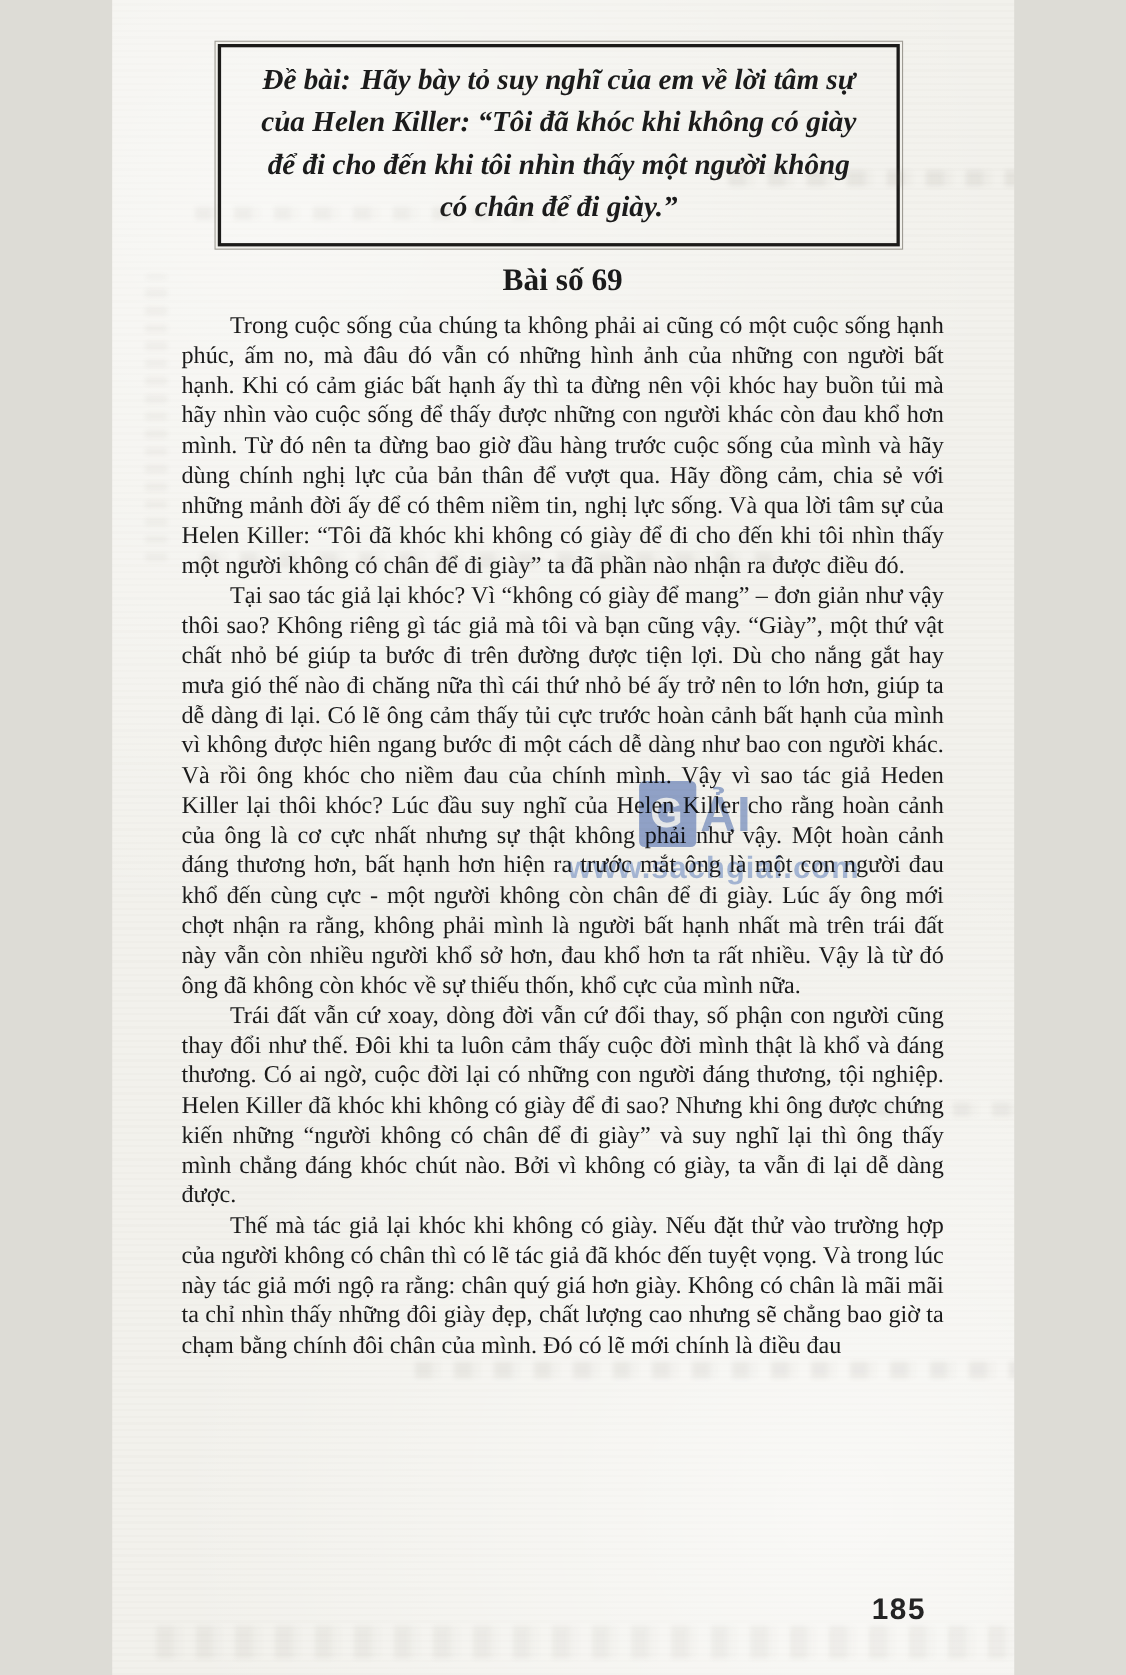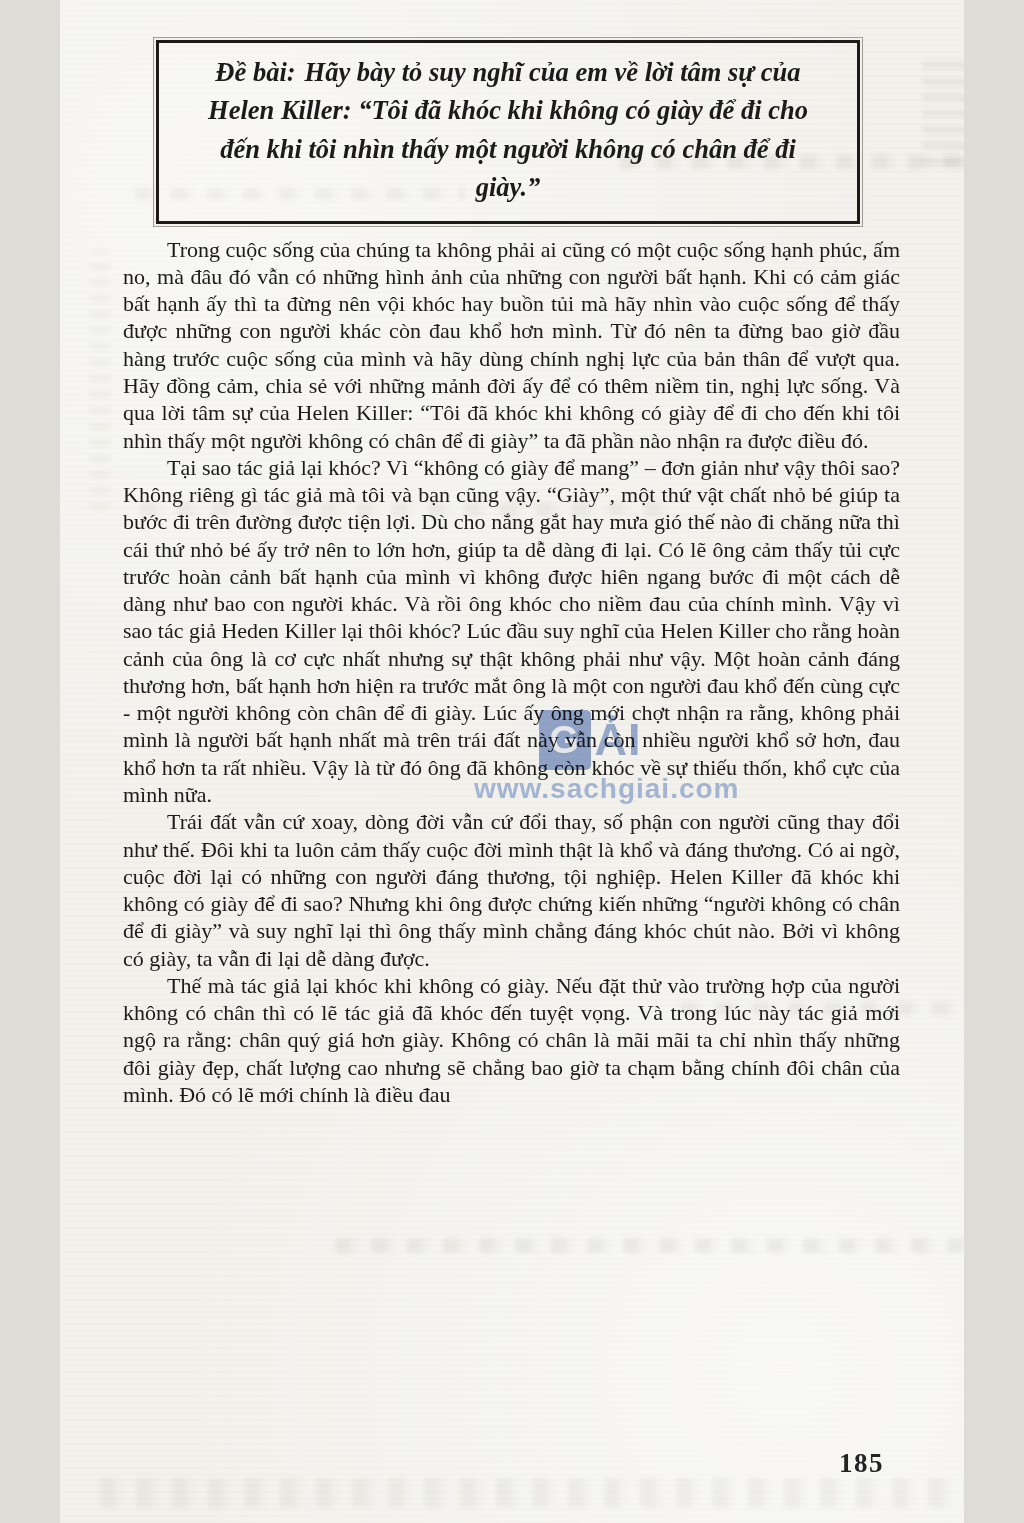--- a/index.html
+++ b/index.html
@@ -1,18 +1,18 @@
 <!DOCTYPE html>
 <html lang="vi"><head>
 <meta charset="utf-8">
 <style>
   html,body{margin:0;padding:0;background:#dddcd6;}
   .page{
     position:relative;
-    width:904px;height:1523px;
+    width:820px;height:1523px;
     margin:0 auto;
     background:#f2f1ec;
     background-image:
       radial-gradient(circle at 18% 12%, rgba(255,255,255,0.5), transparent 45%),
       radial-gradient(circle at 80% 90%, rgba(255,255,255,0.55), transparent 40%),
       repeating-linear-gradient(0deg, rgba(120,114,102,0.022) 0 2px, transparent 2px 6px);
     box-sizing:border-box;
     padding:40px 64px 0 63px;
     font-family:"Liberation Serif", serif;
     color:#1b1b1b;
@@ -40,21 +40,21 @@
     margin:0;
     font-size:22px;
     line-height:1.24;
     text-align:justify;
     text-indent:44px;
   }
   p.body + p.body{margin-top:0;}
   .page-number{
     position:absolute;
     top:1448px;right:80px;
-    font-family:Liberation Serif, serif;
+    font-family:Liberation Sans, sans-serif;
     font-weight:600;
     font-size:27px;
     letter-spacing:1.5px;
     color:#242424;
   }
   
   .watermark{
     position:absolute;
     left:414px;top:710px;
     width:230px;
@@ -111,20 +111,21 @@
 </style>
 </head>
 <body>
 
 <div class="page">
 
   <div class="title-box">
     <span class="label">Đề bài:</span><span class="prompt">Hãy bày tỏ suy nghĩ của em về lời tâm sự của Helen Killer: “Tôi đã khóc khi không có giày để đi cho đến khi tôi nhìn thấy một người không có chân để đi giày.”</span>
   </div>
 
+  <h2 class="heading">Bài số 69</h2>
 
   <p class="body">Trong cuộc sống của chúng ta không phải ai cũng có một cuộc sống hạnh phúc, ấm no, mà đâu đó vẫn có những hình ảnh của những con người bất hạnh. Khi có cảm giác bất hạnh ấy thì ta đừng nên vội khóc hay buồn tủi mà hãy nhìn vào cuộc sống để thấy được những con người khác còn đau khổ hơn mình. Từ đó nên ta đừng bao giờ đầu hàng trước cuộc sống của mình và hãy dùng chính nghị lực của bản thân để vượt qua. Hãy đồng cảm, chia sẻ với những mảnh đời ấy để có thêm niềm tin, nghị lực sống. Và qua lời tâm sự của Helen Killer: “Tôi đã khóc khi không có giày để đi cho đến khi tôi nhìn thấy một người không có chân để đi giày” ta đã phần nào nhận ra được điều đó.</p>
   <p class="body">Tại sao tác giả lại khóc? Vì “không có giày để mang” – đơn giản như vậy thôi sao? Không riêng gì tác giả mà tôi và bạn cũng vậy. “Giày”, một thứ vật chất nhỏ bé giúp ta bước đi trên đường được tiện lợi. Dù cho nắng gắt hay mưa gió thế nào đi chăng nữa thì cái thứ nhỏ bé ấy trở nên to lớn hơn, giúp ta dễ dàng đi lại. Có lẽ ông cảm thấy tủi cực trước hoàn cảnh bất hạnh của mình vì không được hiên ngang bước đi một cách dễ dàng như bao con người khác. Và rồi ông khóc cho niềm đau của chính mình. Vậy vì sao tác giả Heden Killer lại thôi khóc? Lúc đầu suy nghĩ của Helen Killer cho rằng hoàn cảnh của ông là cơ cực nhất nhưng sự thật không phải như vậy. Một hoàn cảnh đáng thương hơn, bất hạnh hơn hiện ra trước mắt ông là một con người đau khổ đến cùng cực - một người không còn chân để đi giày. Lúc ấy ông mới chợt nhận ra rằng, không phải mình là người bất hạnh nhất mà trên trái đất này vẫn còn nhiều người khổ sở hơn, đau khổ hơn ta rất nhiều. Vậy là từ đó ông đã không còn khóc về sự thiếu thốn, khổ cực của mình nữa.</p>
   <p class="body">Trái đất vẫn cứ xoay, dòng đời vẫn cứ đổi thay, số phận con người cũng thay đổi như thế. Đôi khi ta luôn cảm thấy cuộc đời mình thật là khổ và đáng thương. Có ai ngờ, cuộc đời lại có những con người đáng thương, tội nghiệp. Helen Killer đã khóc khi không có giày để đi sao? Nhưng khi ông được chứng kiến những “người không có chân để đi giày” và suy nghĩ lại thì ông thấy mình chẳng đáng khóc chút nào. Bởi vì không có giày, ta vẫn đi lại dễ dàng được.</p>
   <p class="body">Thế mà tác giả lại khóc khi không có giày. Nếu đặt thử vào trường hợp của người không có chân thì có lẽ tác giả đã khóc đến tuyệt vọng. Và trong lúc này tác giả mới ngộ ra rằng: chân quý giá hơn giày. Không có chân là mãi mãi ta chỉ nhìn thấy những đôi giày đẹp, chất lượng cao nhưng sẽ chẳng bao giờ ta chạm bằng chính đôi chân của mình. Đó có lẽ mới chính là điều đau</p>
 
   <div class="watermark">
     <div class="wm-row">
       <span class="wm-logo">
           <span>G</span>

